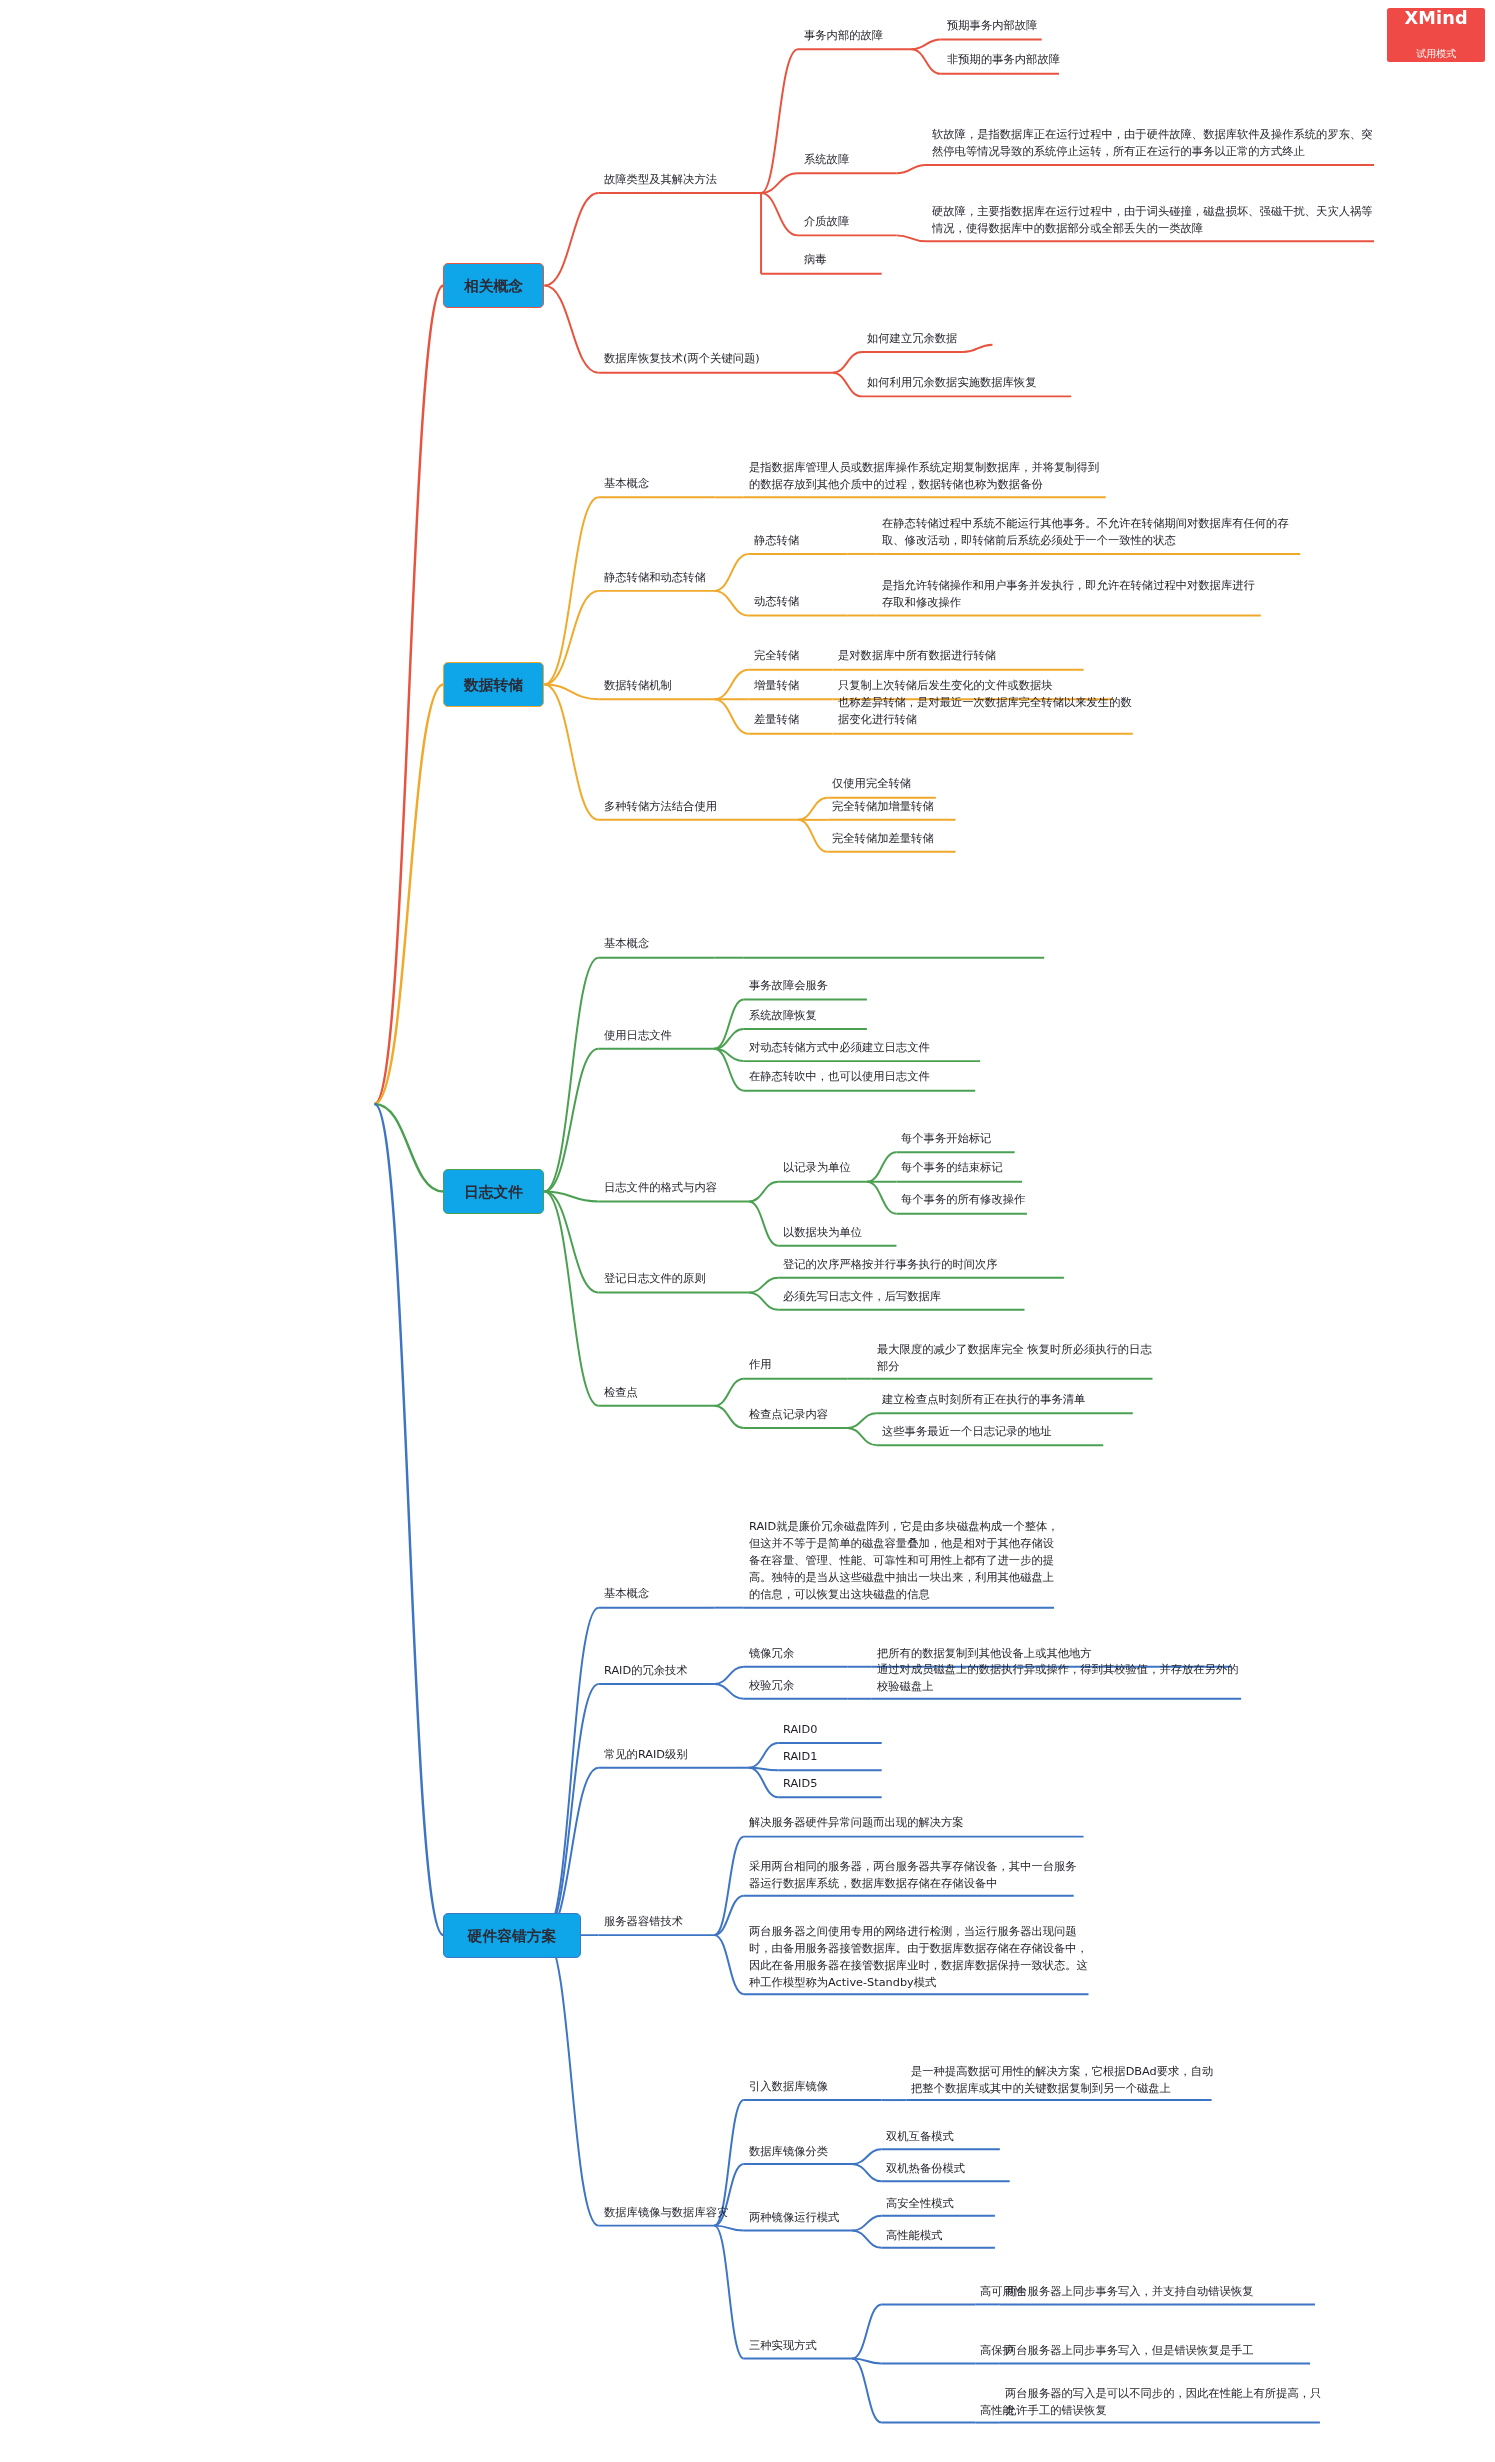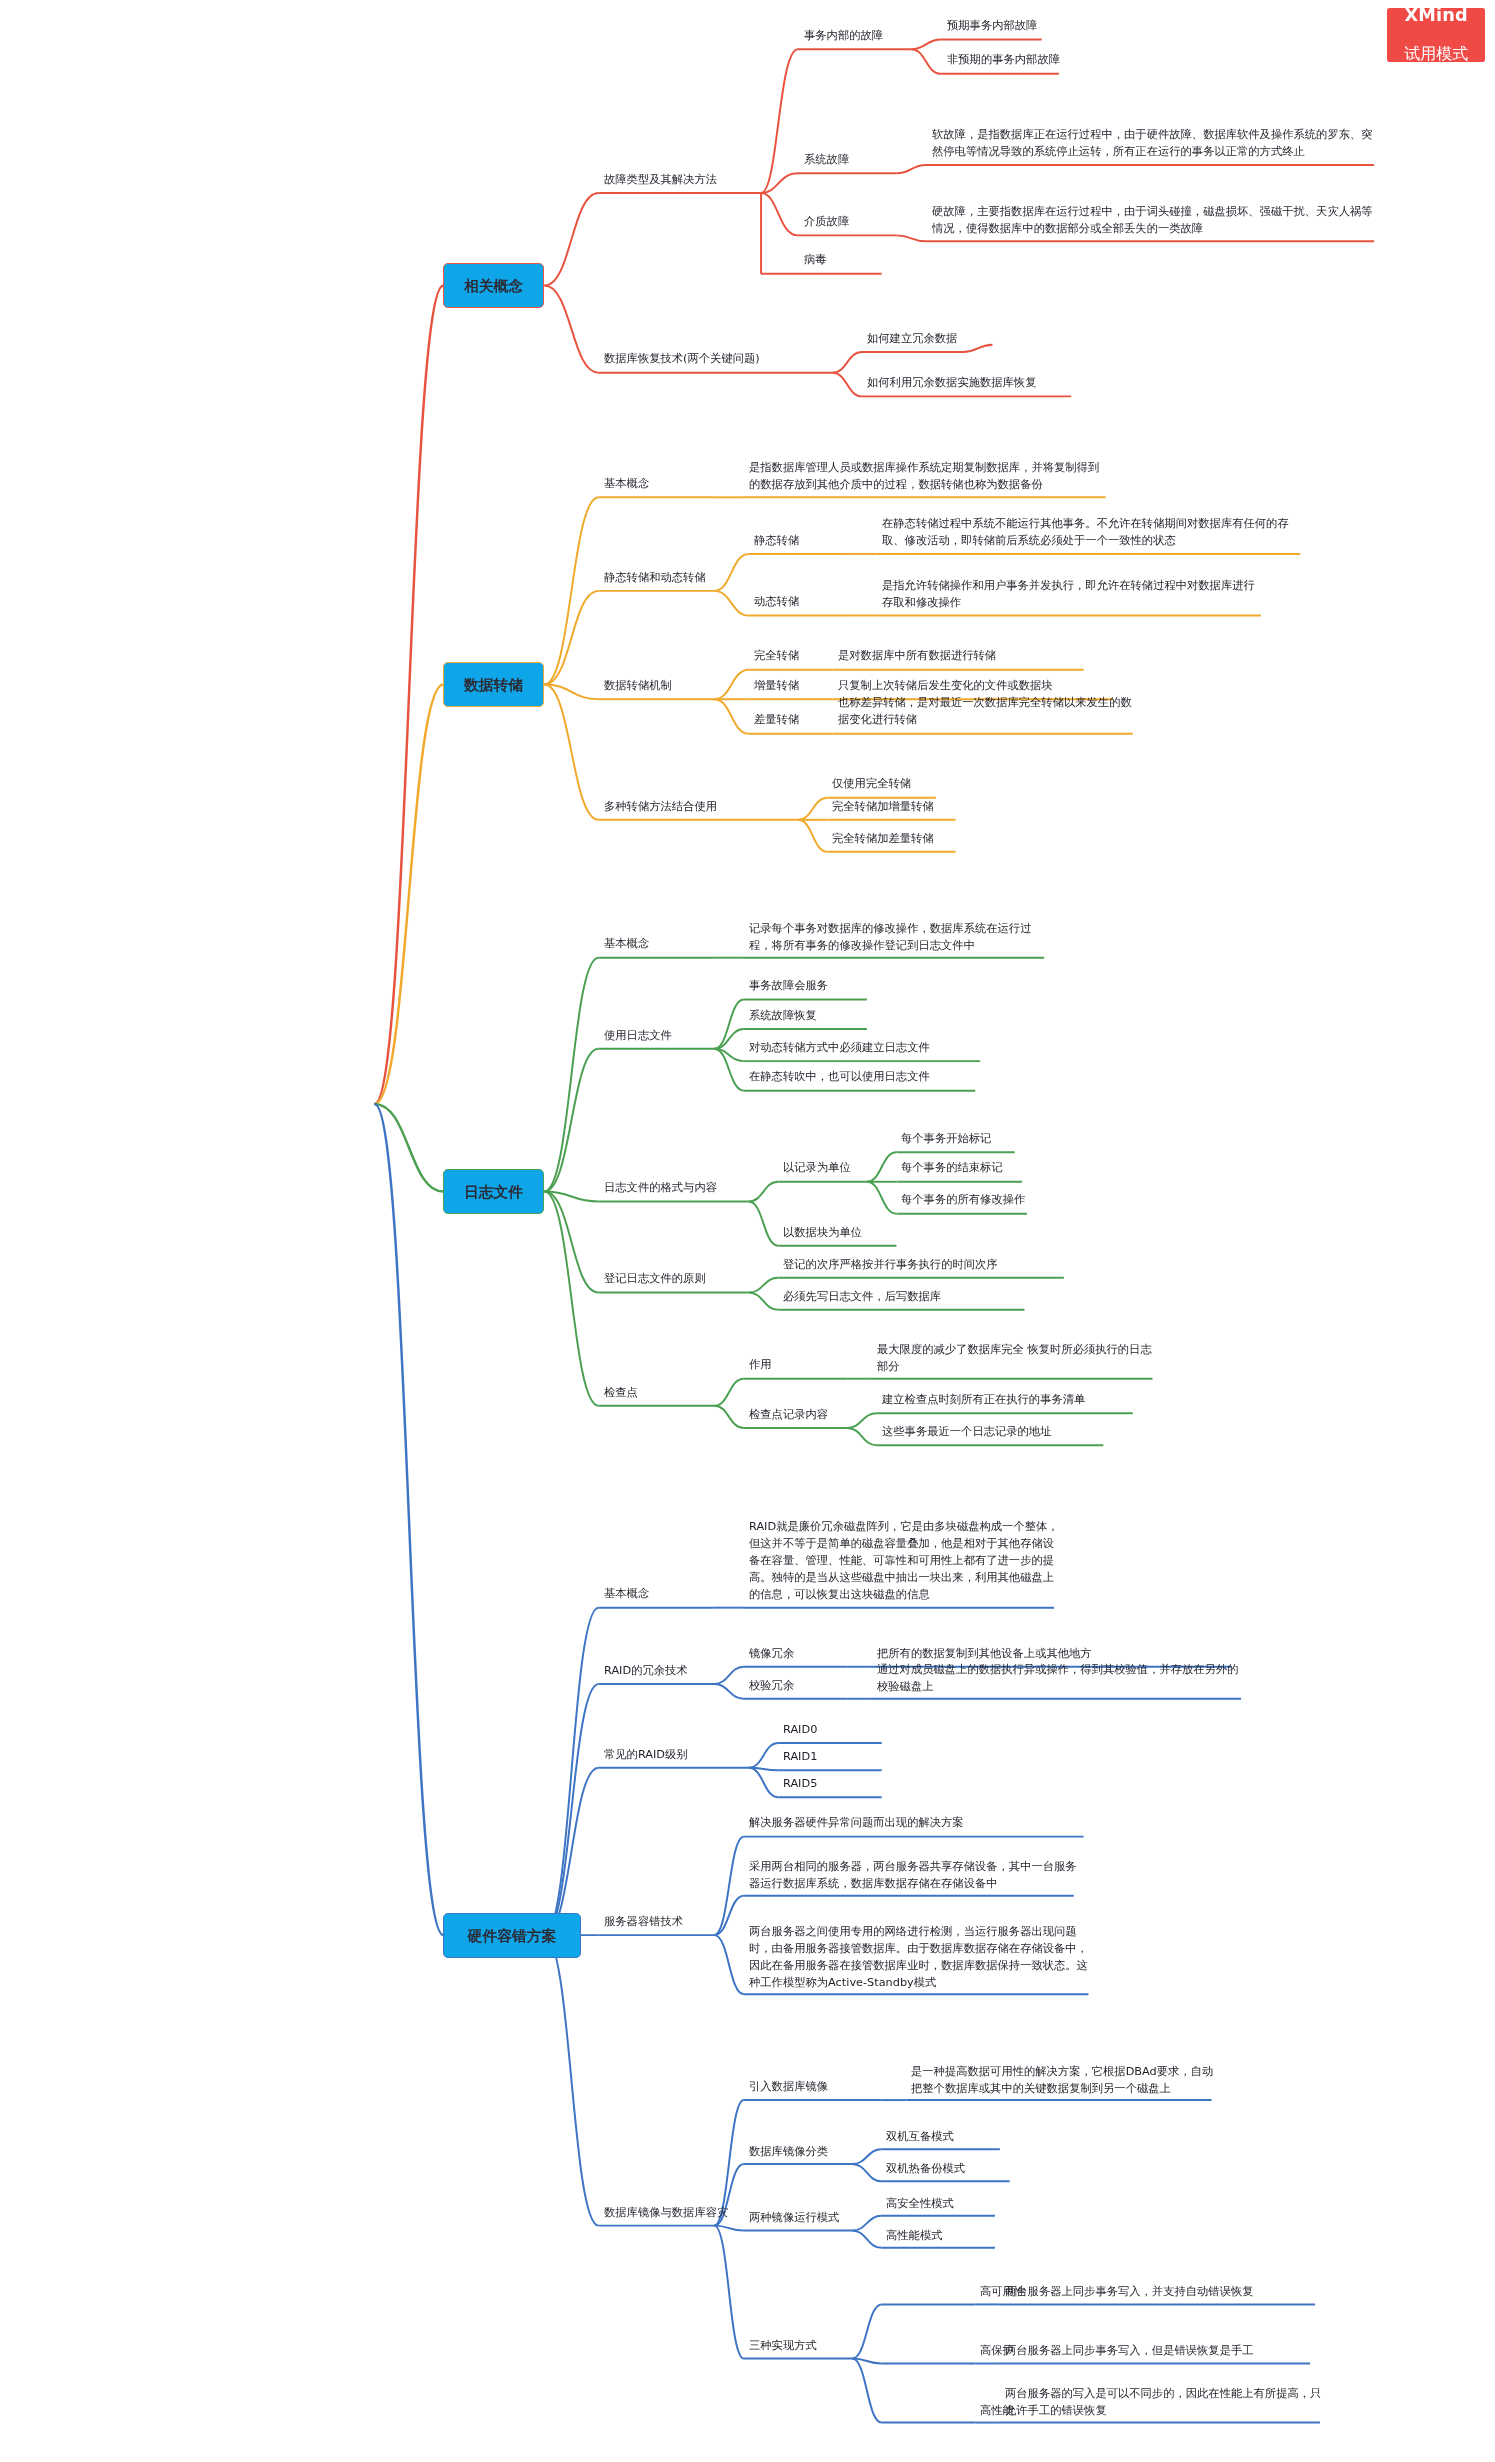--- a/index.html
+++ b/index.html
@@ -25,21 +25,21 @@
     font-size:11.3px;color:#1e1e28;line-height:1.5;padding:1px 2px 3px 2px;
     display:flex;align-items:flex-end;
   }
   .lvl2 span,.lvl3 span{display:block;width:100%;}
   .xmind-badge{
     position:absolute;right:10.8px;top:7.9px;width:98px;height:54px;background:#ef4a45;
     border-radius:2.5px;color:#fff;display:flex;flex-direction:column;align-items:center;
     justify-content:center;
   }
   .xmind-badge .bt{font-size:17.7px;font-weight:bold;letter-spacing:0.2px;}
-  .xmind-badge .bs{font-size:16px;margin-top:19px;}
+  .xmind-badge .bs{font-size:10px;margin-top:19px;}
 </style>
 </head>
 <body>
 
 <div id="canvas">
 
   <svg class="links" viewBox="0 0 3037 5063">
 
     <g fill="none" stroke-width="5">
       <path d="M760 2242 C 830 2242, 830 580, 900 580" stroke="#e8533f"></path>
@@ -354,23 +354,20 @@
   <div class="node lvl2" style="left:602px;top:1166px;width:158px;height:34px;">
       <span>日志文件的格式与内容</span>
     </div>
   <div class="node lvl2" style="left:602px;top:1257px;width:158px;height:34px;">
       <span>登记日志文件的原则</span>
     </div>
   <div class="node lvl2" style="left:602px;top:1371px;width:89px;height:34px;">
       <span>检查点</span>
     </div>
 
-  <div class="node lvl3" style="left:747px;top:905px;width:305px;height:53px;align-items:flex-end;">
-      <span>记录每个事务对数据库的修改操作，数据库系统在运行过程，将所有事务的修改操作登记到日志文件中</span>
-    </div>
 
   <div class="node lvl3" style="left:747px;top:964px;width:128px;height:34px;">
       <span>事务故障会服务</span>
     </div>
   <div class="node lvl3" style="left:747px;top:994px;width:128px;height:34px;">
       <span>系统故障恢复</span>
     </div>
   <div class="node lvl3" style="left:747px;top:1026px;width:241px;height:34px;">
       <span>对动态转储方式中必须建立日志文件</span>
     </div>

